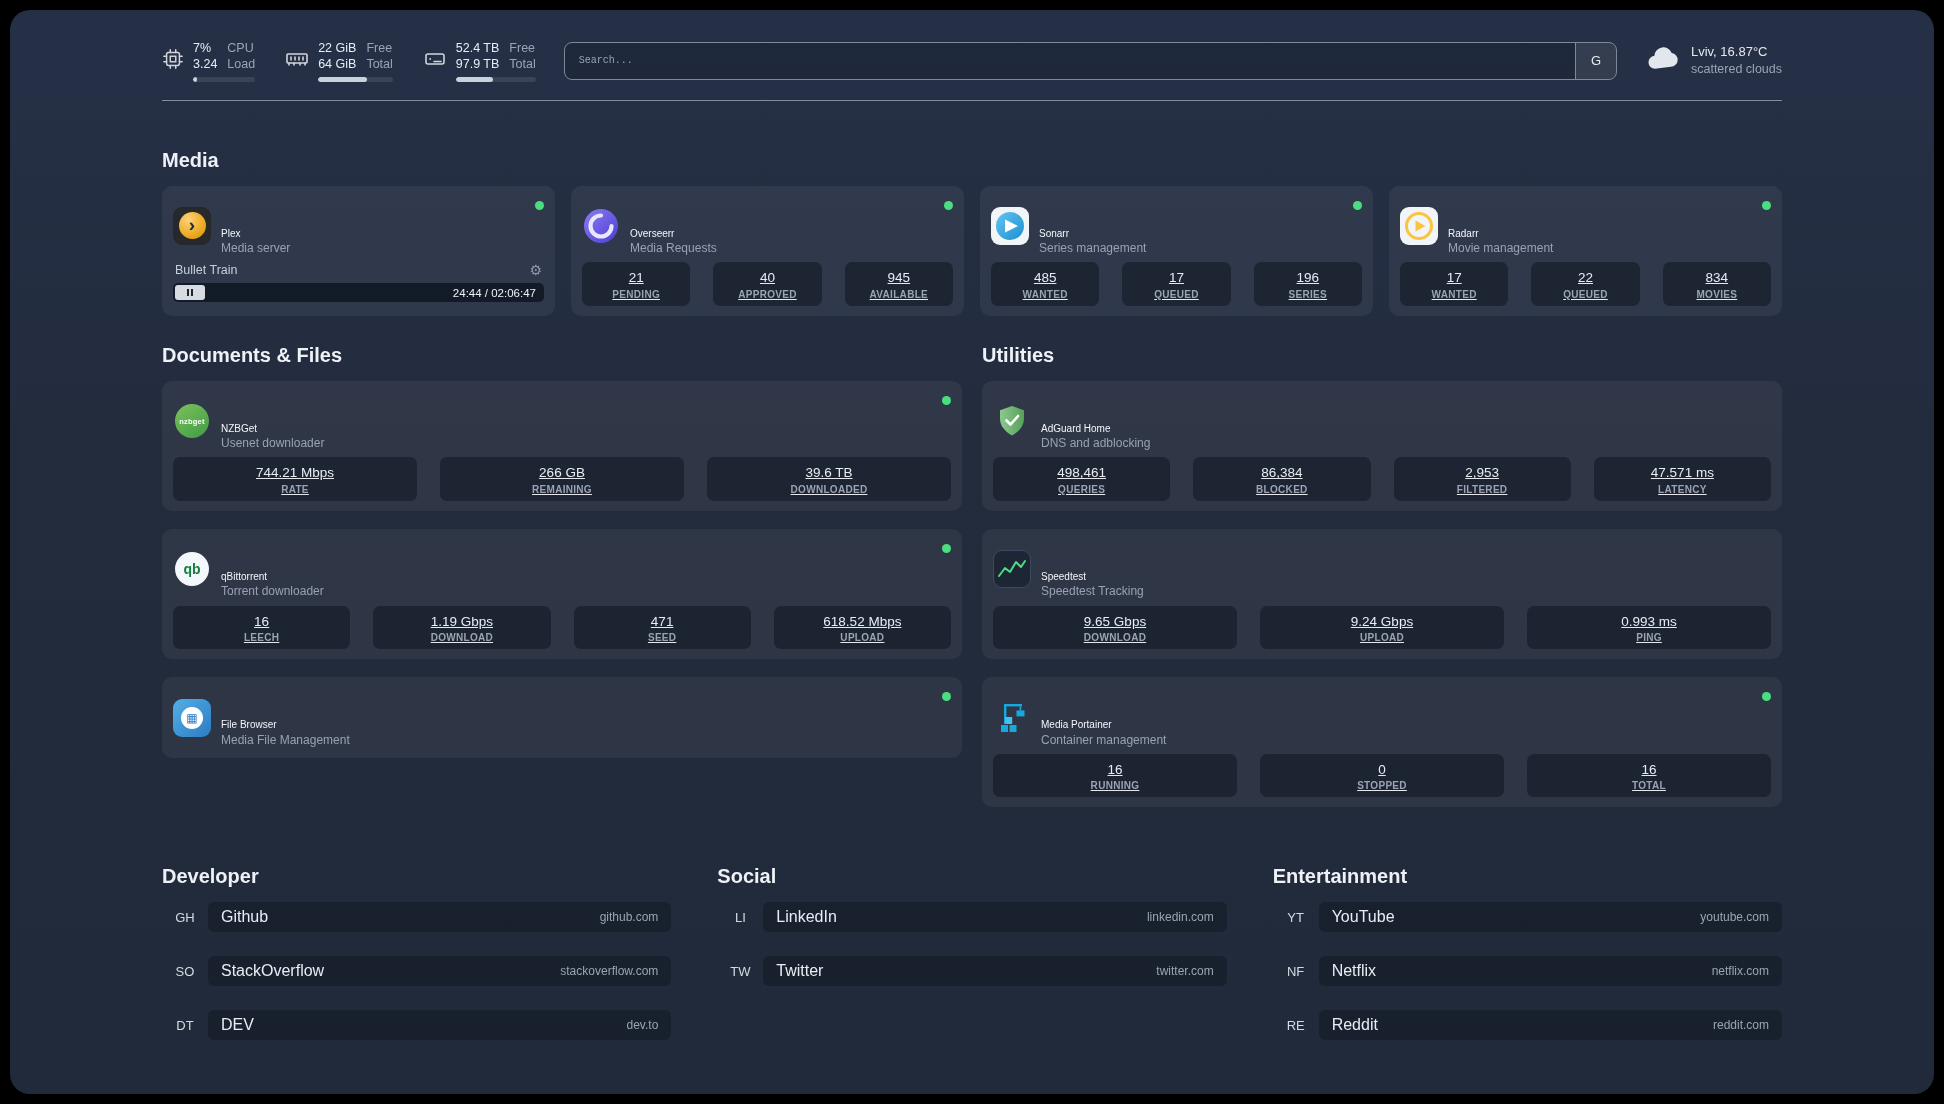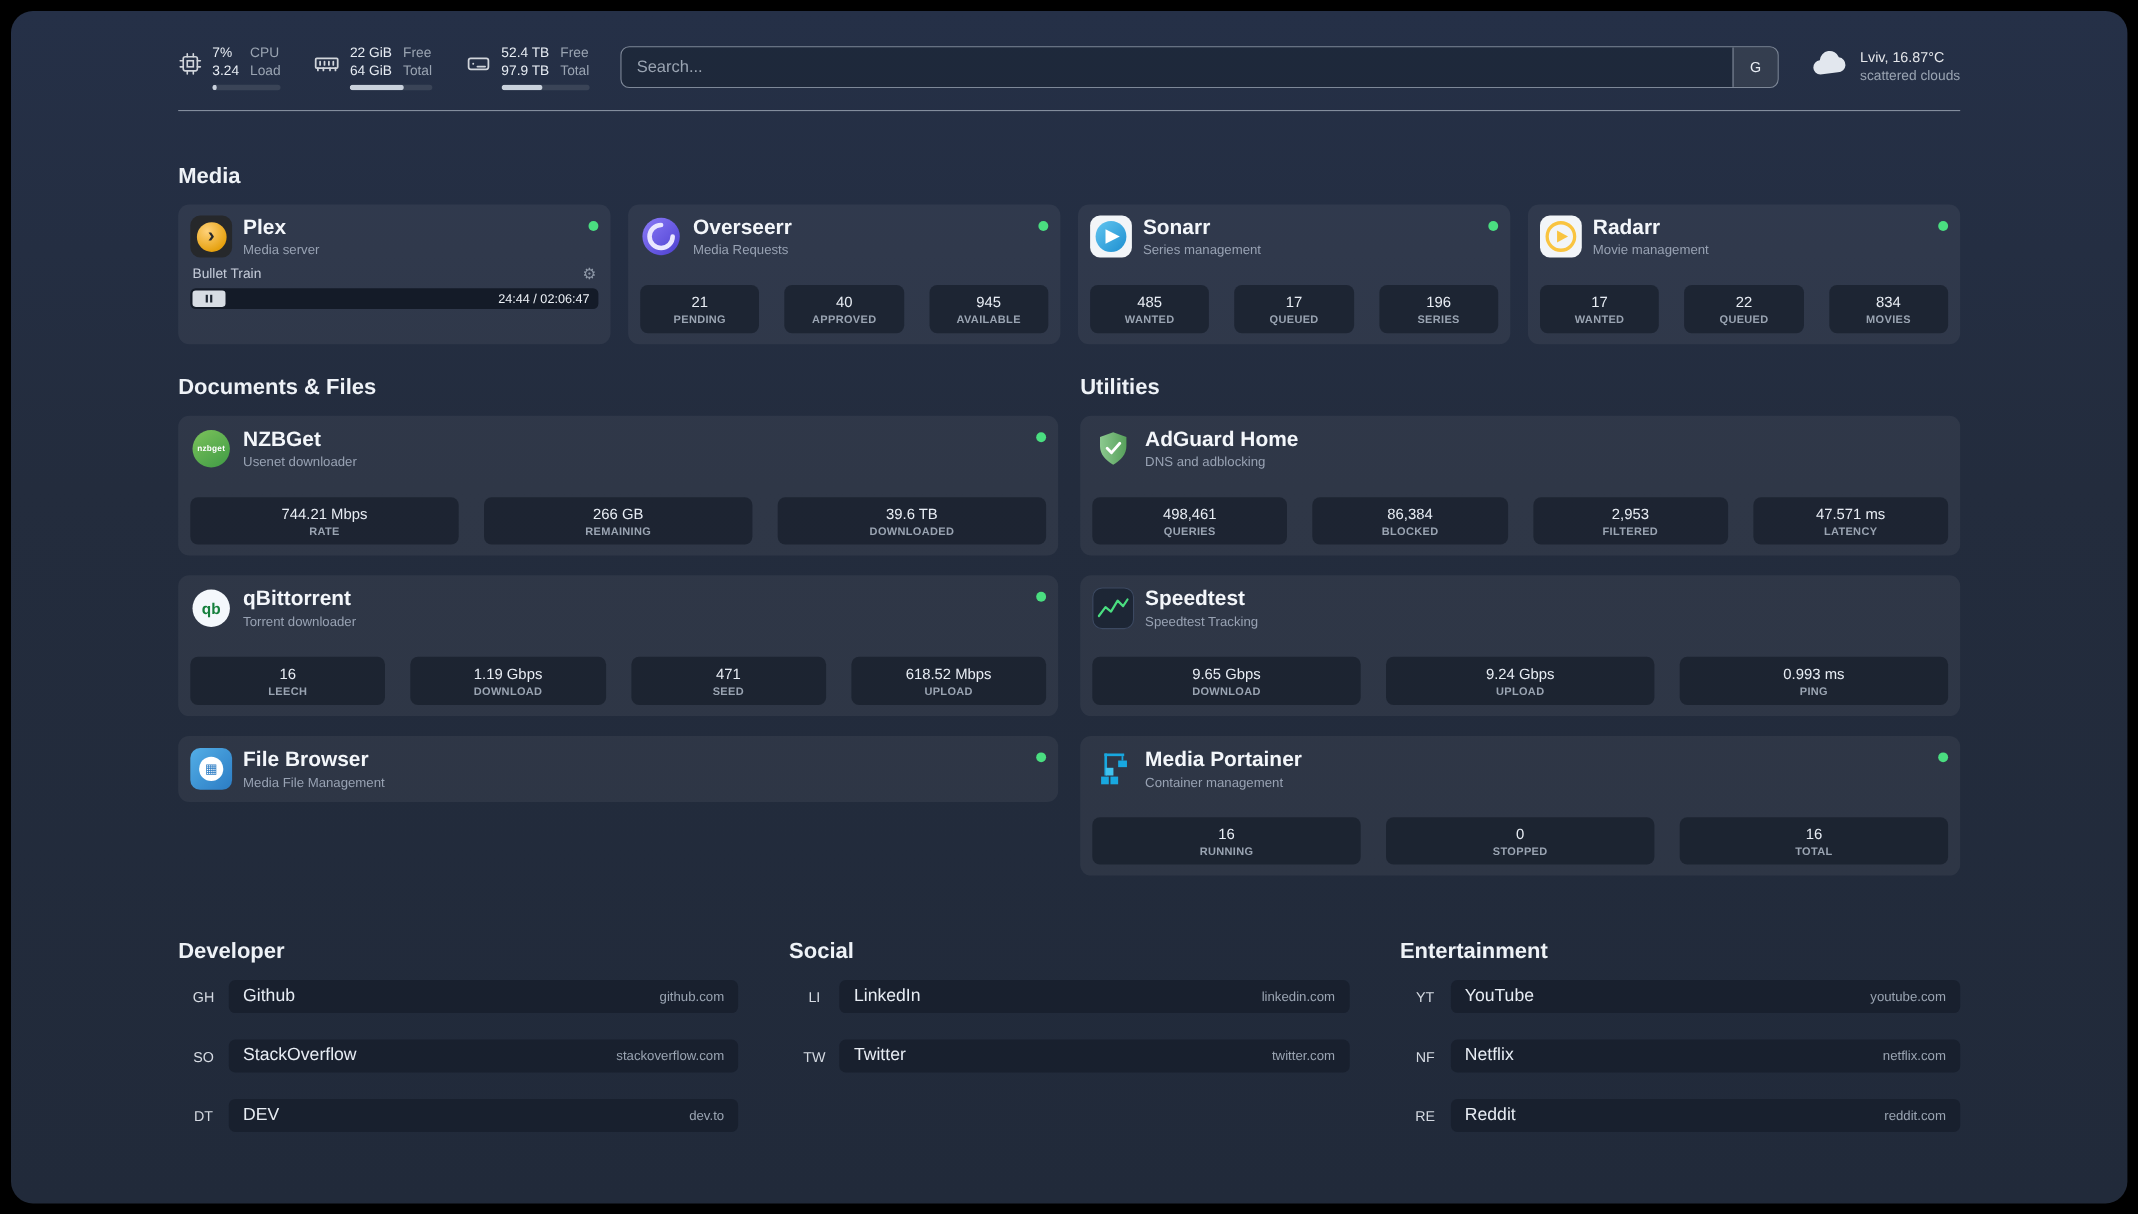--- a/index.html
+++ b/index.html
@@ -22,21 +22,21 @@
   .wbody{display:flex;flex-direction:column;}
   .wvals{display:flex;gap:10px;font-size:12.5px;line-height:1.3;}
   .vcol{display:flex;flex-direction:column;color:#e8edf4;}
   .lcol{display:flex;flex-direction:column;color:#9aa4b2;}
   .wbar{margin-top:4px;height:5px;border-radius:3px;background:#3a4457;overflow:hidden;}
   .wbar i{display:block;height:100%;background:#c9d1dc;border-radius:3px;}
 
   .search{flex:1;margin:0 28px;display:flex;align-items:stretch;height:36px;
     border:1px solid #7e8898;border-radius:8px;background:rgba(13,18,28,.25);overflow:hidden;}
   .search input{flex:1;background:transparent;border:none;outline:none;color:#e8edf4;
-    font-size:15px;padding:0 14px;font-family:Liberation Sans, sans-serif;}
+    font-size:10px;padding:0 14px;font-family:Liberation Mono, monospace;}
   .search input::placeholder{color:#9aa4b2;}
   .gbtn{width:40px;display:flex;align-items:center;justify-content:center;
     background:rgba(255,255,255,.10);border-left:1px solid #7e8898;font-size:13px;
     color:#e8edf4;cursor:pointer;}
 
   .weather{display:flex;align-items:center;gap:10px;justify-content:space-between;}
   .wx-text{display:flex;flex-direction:column;font-size:13px;line-height:1.4;}
   .wx-cond{color:#9aa4b2;font-size:12.5px;}
 
   .divider{margin-top:18px;height:1px;background:rgba(210,218,230,.55);}
@@ -44,25 +44,25 @@
   
   .section-title{font-size:20px;font-weight:600;color:#eef2f7;margin:0 0 14px;}
   .media-section{margin-top:48px;}
   .media-grid{display:grid;grid-template-columns:repeat(4,1fr);gap:16px;}
 
   .card{background:rgba(255,255,255,.055);border-radius:10px;padding:10px 11px;cursor:pointer;}
   .card-head{display:flex;align-items:center;gap:10px;}
   .app-icon{width:38px;height:38px;border-radius:9px;flex:none;display:flex;
     align-items:center;justify-content:center;overflow:hidden;}
   .svc{flex:1;min-width:0;}
-  .svc-name{font-size:19px;font-weight:700;color:#f3f6fa;line-height:1.25;white-space:nowrap;}
+  .svc-name{font-size:10px;font-weight:400;color:#f3f6fa;line-height:1.25;white-space:nowrap;margin-top:32px;}
   .svc-sub{font-size:12px;color:#98a2b3;line-height:1.35;white-space:nowrap;}
   .dot{width:9px;height:9px;border-radius:50%;background:#4ade80;flex:none;align-self:flex-start;margin-top:5px;}
 
-  .stats{display:flex;gap:23px;margin-top:24px;}
+  .stats{display:flex;gap:23px;margin-top:6px;text-decoration:underline;}
   .tile{flex:1;background:rgba(15,21,33,.55);border-radius:7px;text-align:center;padding:7px 2px 6px;}
   .tile-val{font-size:13.5px;color:#e8edf4;line-height:1.3;white-space:nowrap;}
   .tile-label{font-size:10px;font-weight:700;color:#9aa4b2;letter-spacing:.03em;margin-top:2px;}
 
   
   .player{margin-top:7px;}
   .player-top{display:flex;align-items:center;justify-content:space-between;
     font-size:12.5px;color:#c7cedb;padding:0 2px;}
   .gear{color:#8f99a8;font-size:14px;cursor:pointer;line-height:1;}
   .player-bar{margin-top:6px;height:19px;background:#141b28;border-radius:5px;

